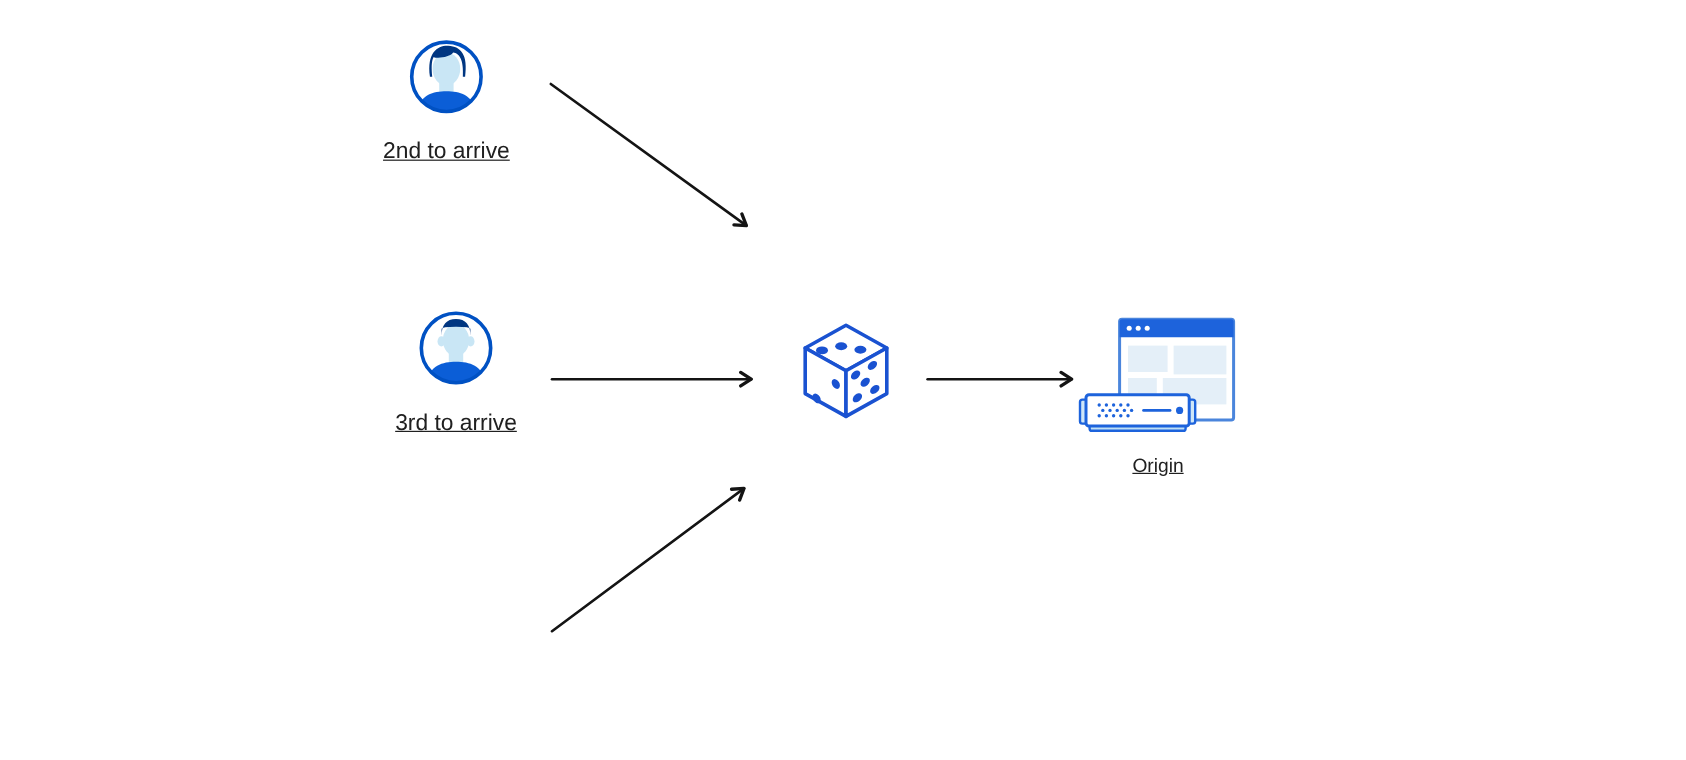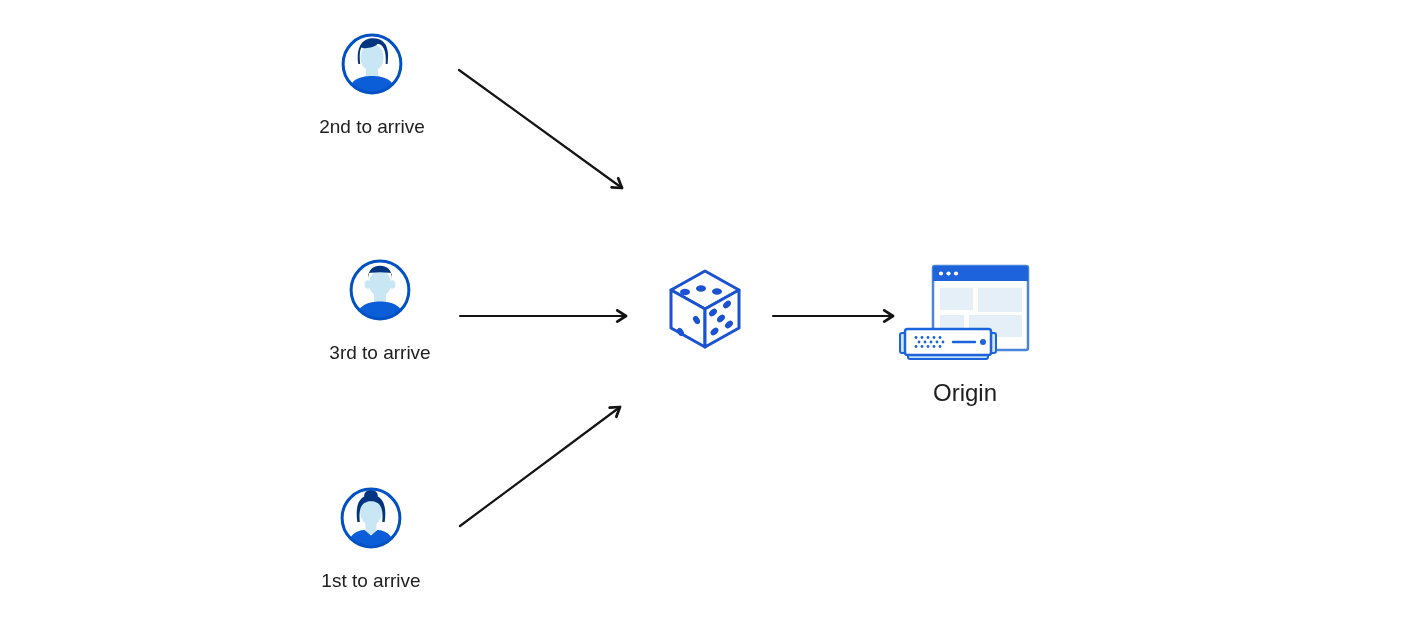--- a/index.html
+++ b/index.html
@@ -18,27 +18,28 @@
     position:absolute;
     display:flex;flex-direction:column;align-items:center;
   }
   .node .label{
     margin-top:20px;
     font-size:19px;
     line-height:1.2;
     color:#202020;
     white-space:nowrap;
     text-align:right;
+    text-decoration:underline;
   }
   .node-user-top{left:292px;top:32px;width:160px;}
   .node-user-middle{left:300px;top:258px;width:160px;}
   .node-user-bottom{left:291px;top:486px;width:160px;}
   .node-dice{left:667px;top:268px;width:76px;}
   .node-origin{left:898px;top:262px;width:134px;}
-  .node-origin .label{margin-top:15px;font-size:24px;}
+  .node-origin .label{margin-top:15px;font-size:16px;}
 </style>
 </head>
 <body>
 
 <div class="canvas">
 
   <svg class="arrows-layer" viewBox="0 0 1405 633" xmlns="http://www.w3.org/2000/svg">
     <defs>
       <marker id="ah" viewBox="0 0 12 12" refX="9.5" refY="6" markerWidth="15" markerHeight="15" markerUnits="userSpaceOnUse" orient="auto">
         <path d="M2.5 1.5 L9.5 6 L2.5 10.5" fill="none" stroke="#141414" stroke-width="2.2" stroke-linecap="round" stroke-linejoin="round"></path>
@@ -88,41 +89,20 @@
         <ellipse cx="44.2" cy="26.5" rx="3.2" ry="4.2" fill="#c9e6f5"></ellipse>
         <ellipse cx="32" cy="25.5" rx="11" ry="13.2" fill="#c9e6f5"></ellipse>
         <path d="M20 22 Q20 7.8 32 7.8 Q44 7.8 44 22
                  L44 16 Q44 14.3 32 14.3 Q20 14.3 20 16 Z" fill="#003681"></path>
       </g>
       <circle cx="32" cy="32" r="28.9" fill="none" stroke="#0051c3" stroke-width="3"></circle>
     </svg>
     <div class="label">3rd to arrive</div>
   </div>
 
-  <div class="node node-user-bottom">
-    <svg width="64" height="64" viewBox="0 0 64 64">
-      <defs>
-          <clipPath id="c3">
-            <circle cx="32" cy="32" r="28.6"></circle>
-          </clipPath>
-        </defs>
-      <circle cx="32" cy="32" r="28.6" fill="#ffffff"></circle>
-      <g clip-path="url(#c3)">
-        <path d="M26.5 32 H37.5 V48 H26.5 Z" fill="#c9e6f5"></path>
-        <path d="M7.5 64 C9 47.5 19.5 44 25.5 44 L32 49.5 L38.5 44
-                 C44.5 44 55 47.5 56.5 64 Z" fill="#0b5ed7"></path>
-        <ellipse cx="32" cy="9.5" rx="6.8" ry="5.8" fill="#003681"></ellipse>
-        <ellipse cx="32" cy="26" rx="10.8" ry="13.4" fill="#c9e6f5"></ellipse>
-        <path d="M18.3 36 C15.3 13.5 24 9 32 9 C40 9 48.7 13.5 45.7 36
-                 L43.2 36 C44.7 21 40.5 15.3 32 15.3 C23.5 15.3 19.3 21 20.8 36 Z" fill="#003681"></path>
-      </g>
-      <circle cx="32" cy="32" r="28.9" fill="none" stroke="#0051c3" stroke-width="3"></circle>
-    </svg>
-    <div class="label">1st to arrive</div>
-  </div>
 
   <div class="node node-dice">
     <svg width="76" height="82" viewBox="0 0 76 82">
       <g fill="#ffffff" stroke="#1a52d1" stroke-width="3" stroke-linejoin="round">
         <path d="M38 3 L72 22 L38 41 L4 22 Z"></path>
         <path d="M4 22 L38 41 L38 79 L4 60 Z"></path>
         <path d="M72 22 L38 41 L38 79 L72 60 Z"></path>
       </g>
       <g fill="#1a52d1">
         <ellipse cx="18" cy="24" rx="5" ry="3.3"></ellipse>

